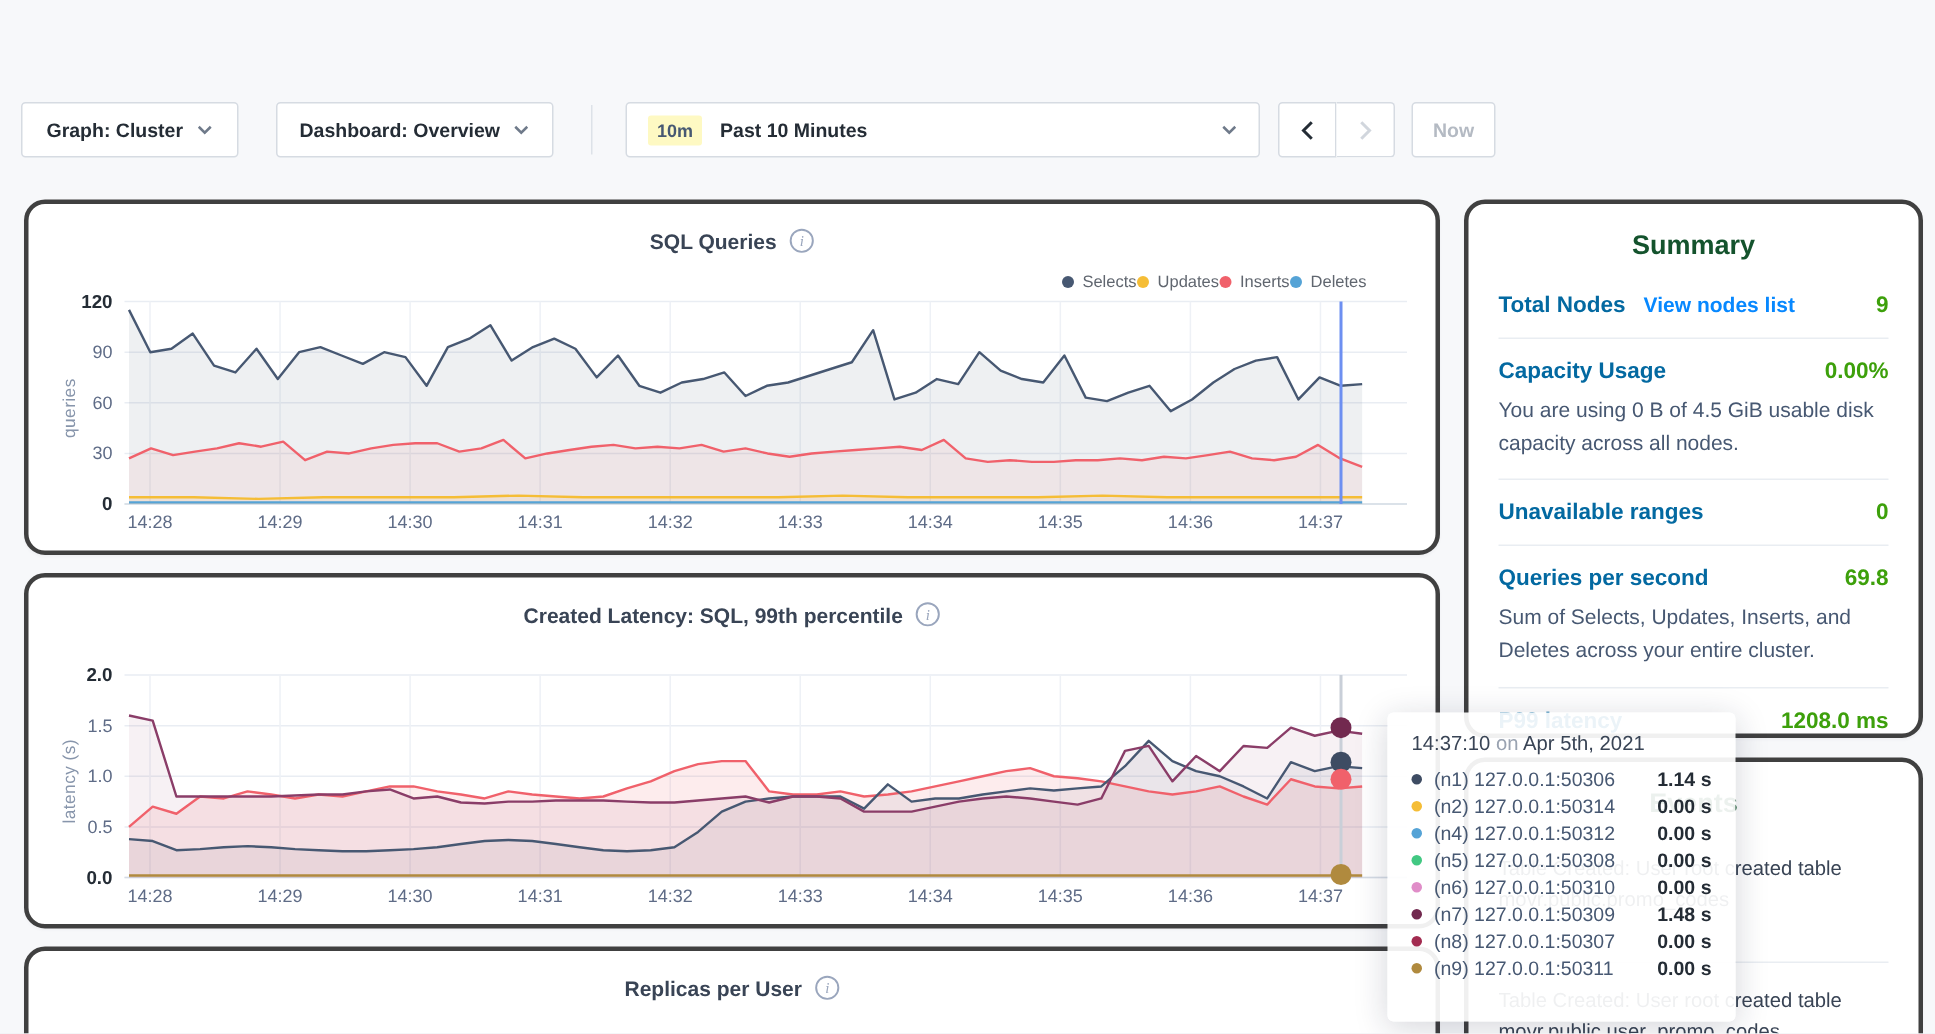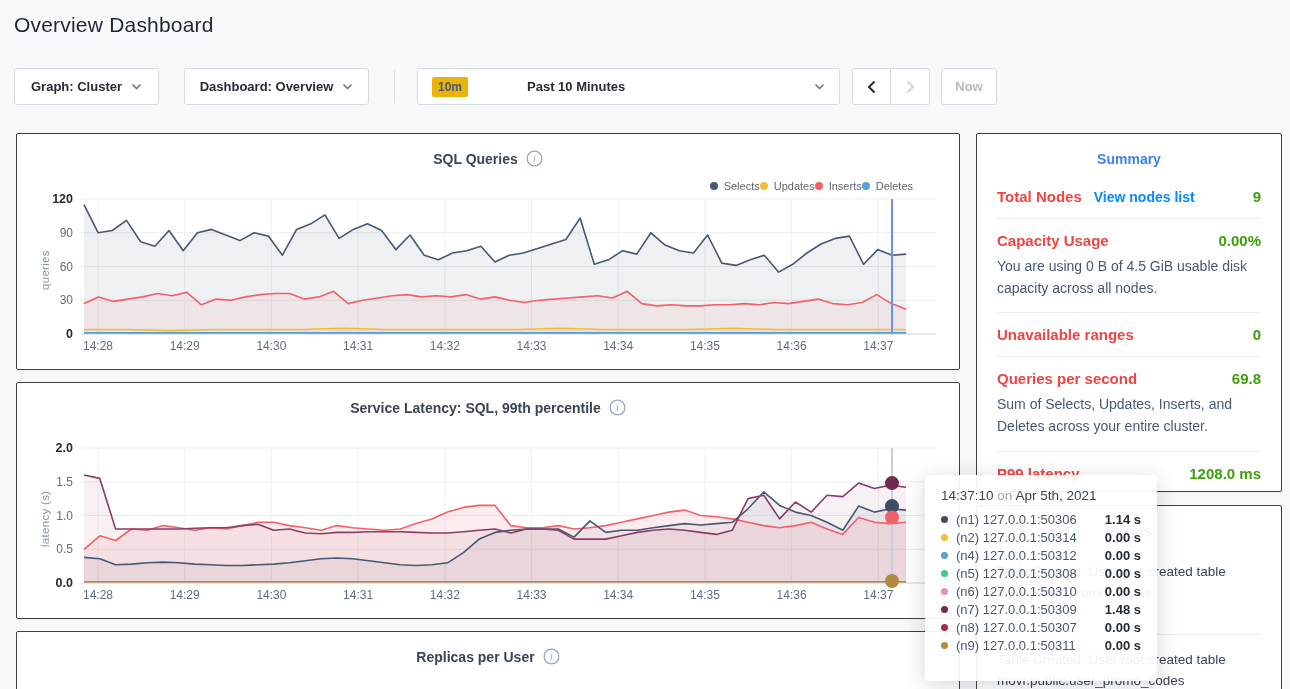--- a/index.html
+++ b/index.html
@@ -8,52 +8,52 @@
          overflow:hidden; font-family:"Liberation Sans",sans-serif; color:#242c35; }
   .page-title { position:absolute; left:14px; top:13px; font-size:21px; font-weight:400; color:#1f2733; letter-spacing:.2px; }
 
   
   .ctl { position:absolute; top:68px; height:37px; background:#fff; border:1px solid #d6dbe2; border-radius:3px;
          display:flex; align-items:center; font-size:13px; font-weight:700; color:#242c35; cursor:pointer; }
   .ctl-graph { left:14px; width:145px; justify-content:center; gap:9px; }
   .ctl-dash  { left:184px; width:185px; justify-content:center; gap:9px; }
   .ctl-divider { position:absolute; left:394px; top:70px; height:33px; width:1px; background:#dde2e8; }
   .ctl-time { left:417px; width:423px; padding:0 14px; gap:12px; }
-  .time-badge { background:#eab308; color:#475872; font-size:12px; font-weight:700; border-radius:2px; padding:3px 6px; }
-  .time-label { flex:1;margin-left:47px; }
+  .time-badge { background:#fef9c3; color:#475872; font-size:12px; font-weight:700; border-radius:2px; padding:3px 6px; }
+  .time-label { flex:1; }
   .btn-group { position:absolute; left:852px; top:68px; display:flex; }
   .nav-btn { width:39px; height:37px; background:#fff; border:1px solid #d6dbe2; display:flex; align-items:center; justify-content:center; cursor:pointer; }
   .nav-btn.prev { border-radius:3px 0 0 3px; }
   .nav-btn.next { border-radius:0 3px 3px 0; border-left:none; cursor:default; }
   .ctl-now { left:941px; width:56px; justify-content:center; color:#b4bac3; cursor:default; }
 
   
-  .card { position:absolute; background:#fff; border:1px solid #404040; border-radius:2px; box-shadow:0 1px 2px rgba(40,50,70,.04); }
+  .card { position:absolute; background:#fff; border:3px solid #404040; border-radius:14px; box-shadow:0 1px 2px rgba(40,50,70,.04); }
   .chart-card-1 { left:16px; top:133px; width:944px; height:237px; }
   .chart-card-2 { left:16px; top:382px; width:944px; height:237px; }
   .chart-card-3 { left:16px; top:631px; width:944px; height:190px; }
   .chart-title-row { position:absolute; top:16px; left:0; right:0; display:flex; justify-content:center; align-items:center; gap:8px; }
   .chart-title { font-size:14px; font-weight:700; color:#394455; }
   .legend { position:absolute; top:46px; right:46px; display:flex; }
   .legend-item { display:flex; align-items:center; gap:6px; font-size:11px; color:#60666f; cursor:pointer; }
   .legend-dot { width:8px; height:8px; border-radius:50%; }
   .ylab { position:absolute; left:20px; top:66px; height:140px; width:16px; display:flex; align-items:center; justify-content:center;
           writing-mode:vertical-rl; transform:rotate(180deg); font-size:11.5px; color:#8795ab; letter-spacing:.3px; }
   .plot-svg { position:absolute; left:16px; top:58px; }
   .xt  { font-size:12px; fill:#5f6c87; }
   .yt  { font-size:12px; fill:#5f6c87; }
   .ytb { font-size:12.5px; fill:#242c35; font-weight:700; }
 
   
   .summary-card { left:976px; top:133px; width:306px; height:359px; padding:0 20px; }
-  .panel-title { text-align:center; font-size:14px; font-weight:700; color:#3b82f6; margin:17px 0 8px; }
+  .panel-title { text-align:center; font-size:18px; font-weight:700; color:#14532d; margin:17px 0 8px; }
   .sum-row { padding:13px 0; border-bottom:1px solid #e9edf2; }
   .sum-row:last-child { border-bottom:none; }
   .sum-head { display:flex; align-items:baseline; }
-  .sum-label { font-size:15px; font-weight:700; color:#ef4444; }
+  .sum-label { font-size:15px; font-weight:700; color:#0369a1; }
   .sum-link { font-size:14px; font-weight:700; margin-left:12px; cursor:pointer; }
   .sum-value { margin-left:auto; font-size:15px; font-weight:700; }
   .sum-desc { margin-top:7px; font-size:14px; color:#475872; line-height:1.55; }
 
   
   .events-card { left:976px; top:505px; width:306px; height:300px; padding:0 20px; }
   .event-item { padding:15px 0 30px; border-bottom:1px solid #e9edf2; font-size:13.5px; color:#394455; line-height:1.55; }
   .event-item:last-child { border-bottom:none; }
 
   
@@ -65,21 +65,20 @@
   .tt-row { display:flex; align-items:center; height:18px; }
   .tt-dot { width:7px; height:7px; border-radius:50%; margin-right:8px; flex:none; }
   .tt-label { flex:1; font-size:13px; color:#475872; }
   .tt-value { font-size:13px; font-weight:700; color:#242c35; }
 </style>
 </head>
 <body>
 
 <div class="app">
 
-  <div class="page-title">Overview Dashboard</div>
 
   <div class="ctl ctl-graph">
     <span>Graph: Cluster</span>
     <svg width="11" height="7">
         <polyline points="1.5,1.5 5.5,5.5 9.5,1.5" stroke="#6f7a8a" stroke-width="1.7" fill="none"></polyline>
       </svg>
   </div>
   <div class="ctl ctl-dash">
     <span>Dashboard: Overview</span>
     <svg width="11" height="7">
@@ -173,21 +172,21 @@
         <polyline points="51.0,12.6 65.2,40.8 79.3,38.5 93.5,28.4 107.7,49.8 121.9,54.3 136.0,38.5 150.2,58.7 164.4,40.8 178.6,37.4 192.7,43.0 206.9,48.6 221.1,40.8 235.3,44.1 249.4,63.2 263.6,37.4 277.8,31.8 291.9,22.8 306.1,46.4 320.3,37.4 334.5,31.8 348.6,38.5 362.8,57.6 377.0,43.0 391.2,63.2 405.3,67.8 419.5,61.0 433.7,58.7 447.9,54.3 462.0,70.0 476.2,63.2 490.4,61.0 504.6,56.5 518.7,52.0 532.9,47.5 547.1,26.1 561.3,72.3 575.4,67.8 589.6,58.7 603.8,62.1 617.9,40.8 632.1,53.1 646.3,58.7 660.5,61.0 674.6,43.0 688.8,71.1 703.0,73.4 717.2,67.8 731.3,63.2 745.5,80.1 759.7,72.3 773.9,61.0 788.0,52.0 802.2,46.4 816.4,44.1 830.6,72.3 844.7,57.6 858.9,63.2 873.1,62.1" fill="none" stroke="#475872" stroke-width="1.6" stroke-linejoin="round"></polyline>
         <polyline points="51.0,111.6 65.7,104.9 80.4,109.4 95.0,107.1 109.7,104.9 124.4,101.5 139.1,103.8 153.8,100.4 168.4,112.8 183.1,107.1 197.8,108.3 212.5,104.9 227.2,102.6 241.8,101.5 256.5,101.5 271.2,107.1 285.9,104.9 300.6,99.3 315.2,111.6 329.9,108.3 344.6,106.0 359.3,103.8 374.0,102.6 388.6,104.9 403.3,103.8 418.0,104.9 432.7,102.6 447.4,107.1 462.0,104.9 476.7,108.3 491.4,110.5 506.1,108.3 520.8,107.1 535.4,106.0 550.1,104.9 564.8,103.8 579.5,106.0 594.2,99.3 608.8,111.6 623.5,113.9 638.2,112.8 652.9,113.9 667.6,113.9 682.2,112.8 696.9,112.8 711.6,111.6 726.3,112.8 741.0,110.5 755.6,111.6 770.3,109.4 785.0,107.1 799.7,111.6 814.4,112.8 829.0,110.5 843.7,102.6 858.4,111.6 873.1,117.3" fill="none" stroke="#f0616b" stroke-width="1.6" stroke-linejoin="round"></polyline>
         <polyline points="51.0,137.5 94.3,137.5 137.5,138.6 180.8,137.5 224.1,137.5 267.3,137.5 310.6,136.4 353.9,137.5 397.1,137.5 440.4,137.5 483.7,137.5 526.9,136.4 570.2,137.5 613.5,137.5 656.7,137.5 700.0,136.4 743.3,137.5 786.5,137.5 829.8,137.5 873.1,137.5" fill="none" stroke="#f5bd36" stroke-width="1.6" stroke-linejoin="round"></polyline>
         <polyline points="51.0,140.9 142.3,140.9 233.7,140.9 325.0,140.9 416.4,140.9 507.7,140.9 599.0,140.9 690.4,140.9 781.7,140.9 873.1,140.9" fill="none" stroke="#55a3d6" stroke-width="1.6" stroke-linejoin="round"></polyline>
         <line x1="859.0" x2="859.0" y1="7" y2="142" stroke="#6d8ff1" stroke-width="2"></line>
       </svg>
   </div>
 
   <div class="card chart-card-2">
     <div class="chart-title-row">
-      <span class="chart-title">Service Latency: SQL, 99th percentile</span>
+      <span class="chart-title">Created Latency: SQL, 99th percentile</span>
       <svg width="17" height="17" viewBox="0 0 17 17">
           <circle cx="8.5" cy="8.5" r="7.4" fill="none" stroke="#9aa6bd" stroke-width="1.3"></circle>
           <text x="8.5" y="12" text-anchor="middle" font-size="10" fill="#9aa6bd" font-family="Liberation Serif, serif" font-style="italic">i</text>
         </svg>
     </div>
     <div class="ylab">latency (s)</div>
     <svg class="plot-svg" id="chart-1" width="910" height="165">
         <line x1="48" x2="903" y1="142.0" y2="142.0" stroke="#e9edf3"></line>
         <line x1="48" x2="903" y1="108.3" y2="108.3" stroke="#e9edf3"></line>
         <line x1="48" x2="903" y1="74.5" y2="74.5" stroke="#e9edf3"></line>

